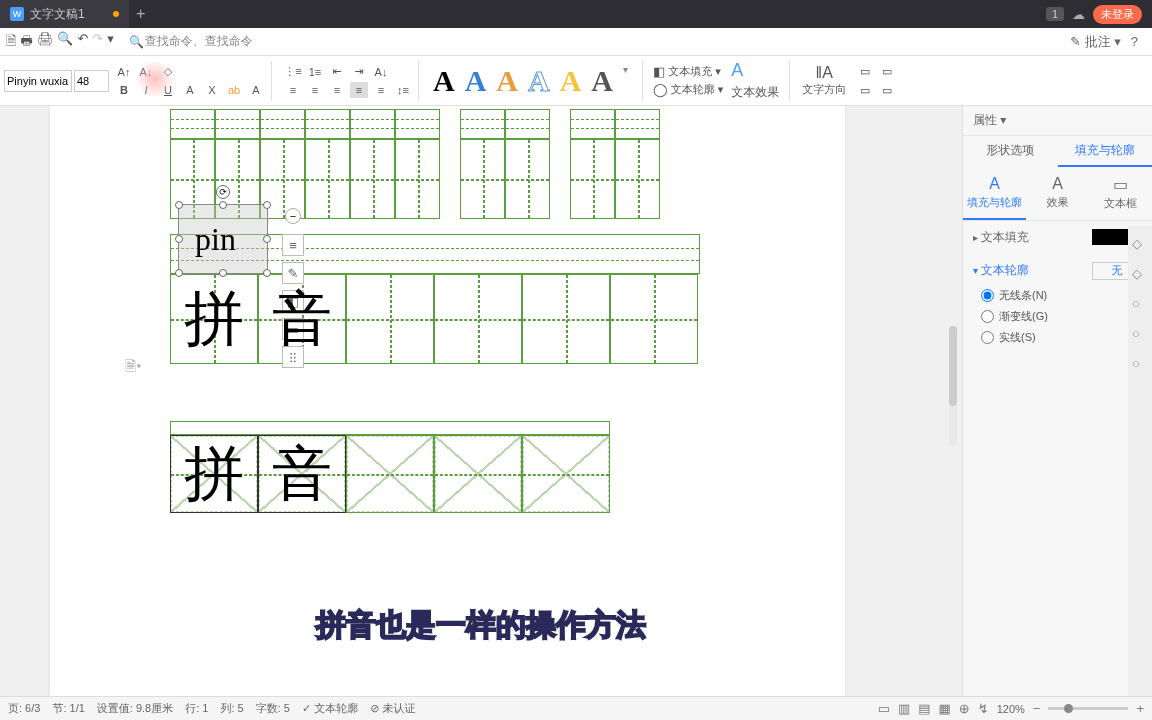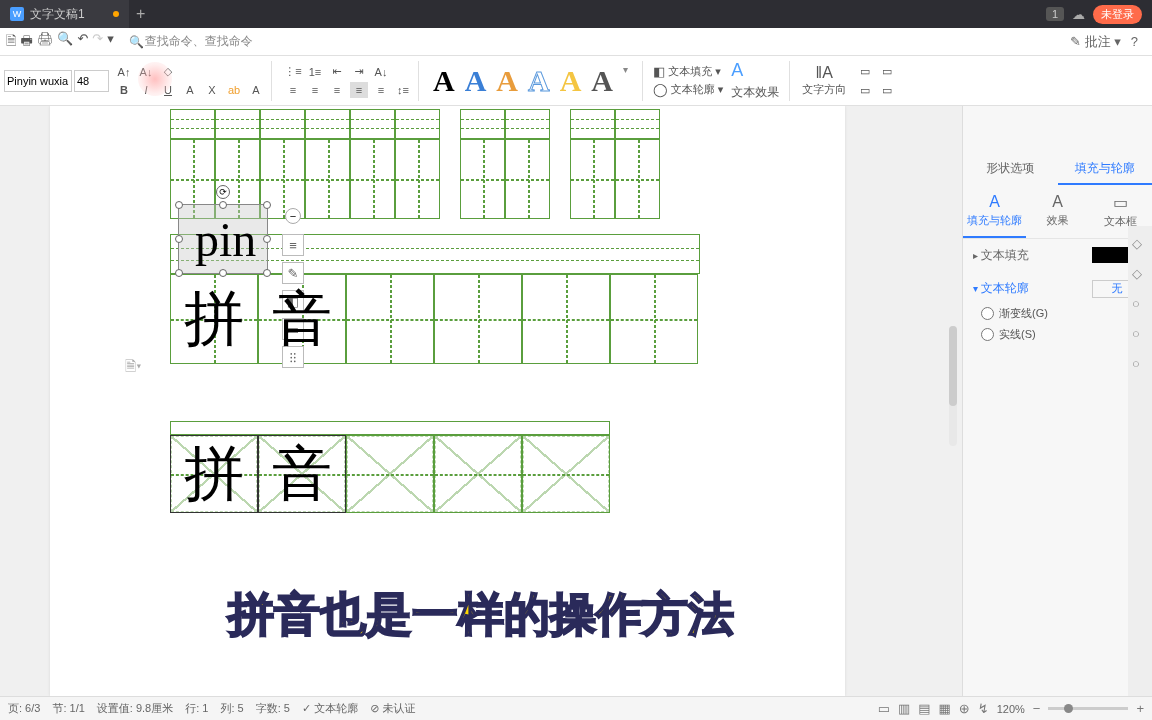--- a/index.html
+++ b/index.html
@@ -59,33 +59,33 @@
 .tianzi-cell::after { top: 50%; left: 0; right: 0; border-top-width: 1px; }
 .mi-cell::before { content: ""; position: absolute; left: 0; top: 0; right: 0; bottom: 0; background: linear-gradient(to bottom right, transparent 49%, #5a9e3d 49%, #5a9e3d 51%, transparent 51%), linear-gradient(to bottom left, transparent 49%, #5a9e3d 49%, #5a9e3d 51%, transparent 51%); opacity: 0.4; }
 .pinyin-lines::before { content: ""; position: absolute; left: 0; right: 0; top: 33%; border-top: 1px dashed #5a9e3d; }
 .pinyin-lines::after { content: ""; position: absolute; left: 0; right: 0; top: 66%; border-top: 1px dashed #5a9e3d; }
 .han-char { font-size: 60px; font-family: "KaiTi", serif; z-index: 2; }
 
 
 .textbox { position: absolute; border: 1px solid #888; background: rgba(200,200,200,0.4); }
 .handle { position: absolute; width: 8px; height: 8px; border: 1px solid #666; background: #fff; border-radius: 50%; }
 .rotate-handle { position: absolute; width: 14px; height: 14px; border: 1px solid #666; border-radius: 50%; left: 50%; top: -20px; transform: translateX(-50%); background: #fff; display: flex; align-items: center; justify-content: center; font-size: 9px; }
-.pin-text { font-size: 48px; font-family: serif; position: absolute; left: 16px; top: 50%; transform: translateY(-50%); }
+.pin-text { font-size: 32px; font-family: serif; position: absolute; left: 16px; top: 50%; transform: translateY(-50%); }
 .float-tools { position: absolute; display: flex; flex-direction: column; gap: 6px; }
 .float-tool { width: 22px; height: 22px; border: 1px solid #bbb; background: #fff; display: flex; align-items: center; justify-content: center; font-size: 13px; color: #666; cursor: pointer; }
 .minus-btn { position: absolute; width: 16px; height: 16px; border: 1px solid #aaa; border-radius: 50%; background: #fff; display: flex; align-items: center; justify-content: center; font-size: 11px; }
 
 
-.subtitle { position: absolute; left: 50%; bottom: 50px; transform: translateX(-50%); font-size: 46px; font-weight: bold; color: #ffd700; -webkit-text-stroke: 2px #2a2a5a; white-space: nowrap; z-index: 100; }
+.subtitle { position: absolute; left: 50%; bottom: 50px; transform: translateX(-50%); font-size: 30px; font-weight: bold; color: #ffd700; -webkit-text-stroke: 2px #2a2a5a; white-space: nowrap; z-index: 100; }
 
 
 .right-panel { width: 190px; background: #f7f7f7; border-left: 1px solid #ddd; font-size: 12px; position: relative; }
 .panel-header { padding: 6px 10px; color: #666; border-bottom: 1px solid #e5e5e5; }
 .panel-tabs { display: flex; }
-.panel-tab { flex: 1; text-align: center; padding: 6px; cursor: pointer; color: #666; margin-top: 48px; }
+.panel-tab { flex: 1; text-align: center; padding: 6px; cursor: pointer; color: #666; }
 .panel-tab.active { color: #2f7bff; border-bottom: 2px solid #2f7bff; }
 .panel-subtabs { display: flex; border-bottom: 1px solid #e5e5e5; }
 .panel-subtab { flex: 1; text-align: center; padding: 8px 2px; cursor: pointer; color: #666; font-size: 11px; }
 .panel-subtab.active { color: #2f7bff; border-bottom: 2px solid #2f7bff; }
 .panel-subtab .sub-icon { display: block; font-size: 16px; margin-bottom: 2px; }
 .panel-section { padding: 8px 10px; }
 .section-title { color: #666; cursor: pointer; }
 .section-title.expanded { color: #2f7bff; }
 .section-title::before { content: "▸ "; font-size: 10px; }
 .section-title.expanded::before { content: "▾ "; }
@@ -309,35 +309,40 @@
         <div class="tianzi-cell mi-cell" style="width:88px;height:78px"></div>
         <div class="tianzi-cell mi-cell" style="width:88px;height:78px"></div>
         <div class="tianzi-cell mi-cell" style="width:88px;height:78px"></div>
       </div>
     </div>
     <div class="side-icon">🗎▾</div>
     <div class="subtitle">拼音也是一样的操作方法</div>
   </div>
 
   <div class="right-panel">
+    <div class="panel-header"><span>属性</span> ▾</div>
     <div class="panel-tabs">
       <div class="panel-tab">形状选项</div>
       <div class="panel-tab active">填充与轮廓</div>
     </div>
     <div class="panel-subtabs">
       <div class="panel-subtab active"><span class="sub-icon">A</span><span>填充与轮廓</span></div>
       <div class="panel-subtab"><span class="sub-icon">A</span><span>效果</span></div>
       <div class="panel-subtab"><span class="sub-icon">▭</span><span>文本框</span></div>
     </div>
     <div class="panel-section">
       <div class="section-title"><span>文本填充</span><span class="fill-swatch"></span></div>
     </div>
     <div class="panel-section">
       <div class="section-title expanded"><span>文本轮廓</span><span class="outline-select">无</span></div>
       <div class="radio-list">
+        <label class="radio-item">
+            <input type="radio" checked="" style="">
+            <span>无线条(N)</span>
+          </label>
         <label class="radio-item">
             <input type="radio" style="">
             <span>渐变线(G)</span>
           </label>
         <label class="radio-item">
             <input type="radio" style="">
             <span>实线(S)</span>
           </label>
       </div>
     </div>

